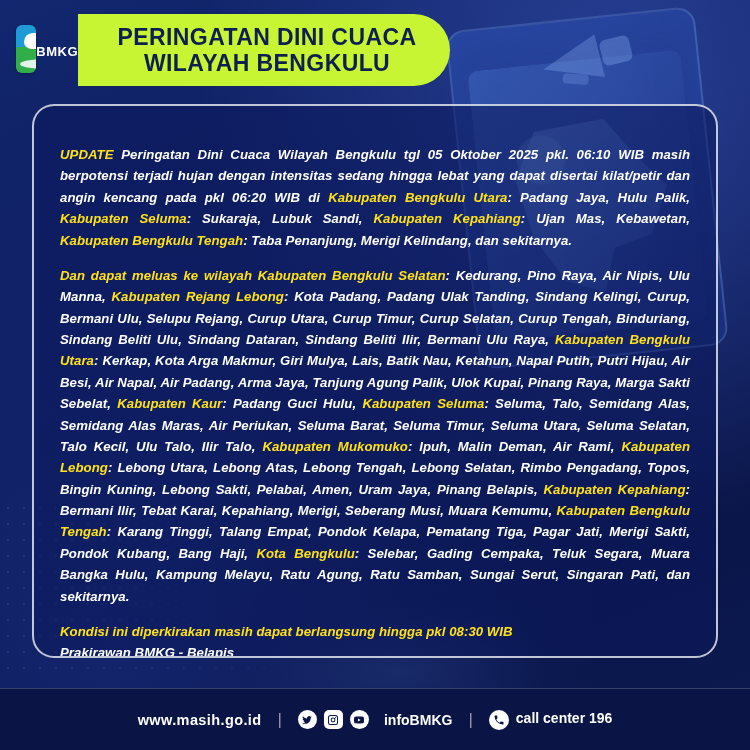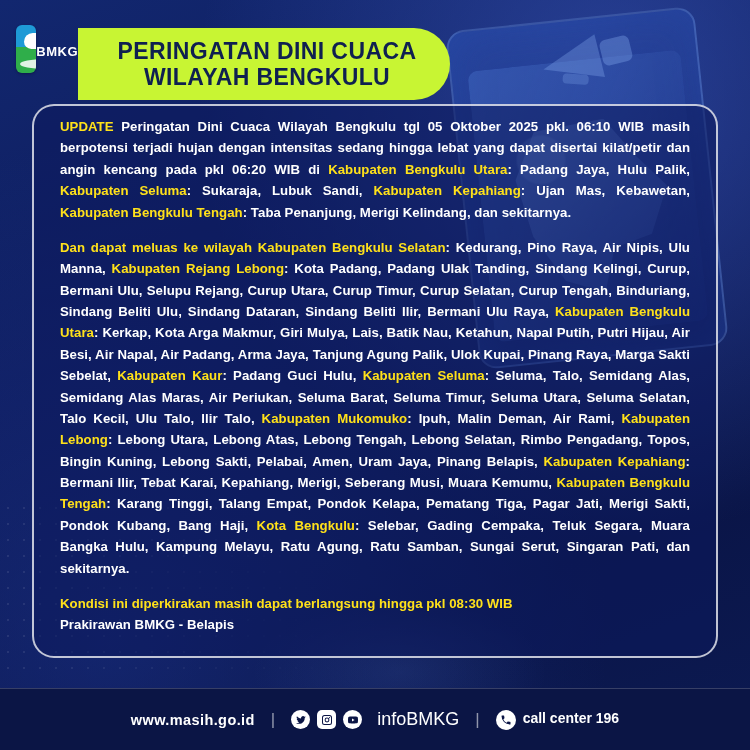--- a/index.html
+++ b/index.html
@@ -97,34 +97,34 @@
   }
   .logo-text{
     color:#fff; font-size:13px; font-weight:bold; letter-spacing:0.5px; margin-top:4px;
   }
   .title-banner{
     position:absolute; left:78px; top:14px; width:372px; height:72px;
     background: #c8f533;
     border-radius: 0 36px 36px 0;
     display:flex; flex-direction:column; align-items:center; justify-content:center;
     padding-left: 6px;
-    margin-top: 14px;
   }
   .title-banner .line{
     color:#0f2050; font-size:23px; font-weight:bold; letter-spacing:0.4px; line-height:1.15;
   }
 
   
   .card{
     position:absolute; left:32px; top:104px; right:32px; bottom:92px;
     background: rgba(12,26,92,0.55);
     border: 2px solid rgba(255,255,255,0.75);
     border-radius: 22px;
-    padding: 10px 26px 18px 26px;
+    padding: 38px 26px 18px 26px;
     overflow:hidden;
+    font-style:italic;
   }
   .body-text{
     color: #ffffff;
     font-size: 13.2px;
     line-height: 1.62;
     text-align: justify;
     font-weight: bold;
     letter-spacing: 0.05px;
   }
   .hl { color: #ffe11a; }
@@ -142,21 +142,21 @@
   .footer .site{ color:#ffffff; font-size:14.5px; font-weight:bold; letter-spacing:0.4px;}
   .sep{ color: rgba(255,255,255,0.55); font-size:17px; }
   .socials{ display:flex; align-items:center; gap:7px; }
   .s-ic{
     width:19px; height:19px; border-radius:50%;
     background:#ffffff; color:#0b1545;
     display:flex; align-items:center; justify-content:center;
     font-size:11px; font-weight:bold;
   }
   .s-ic.ig{ border-radius:5px; }
-  .handle-txt{ color:#ffffff; font-size:18px; font-weight:normal; margin-left:8px;}
+  .handle-txt{ color:#ffffff; font-size:14px; font-weight:bold; margin-left:8px;}
   .call{ display:flex; align-items:flex-start; gap:7px; }
   .call .ph{
     width:20px; height:20px; border-radius:50%; background:#ffffff; color:#0b1545;
     display:flex; align-items:center; justify-content:center; font-size:11px;
   }
   .call .txt{ color:#ffffff; font-size:14px; font-weight:bold; }
 </style>
 </head>
 <body>
 

